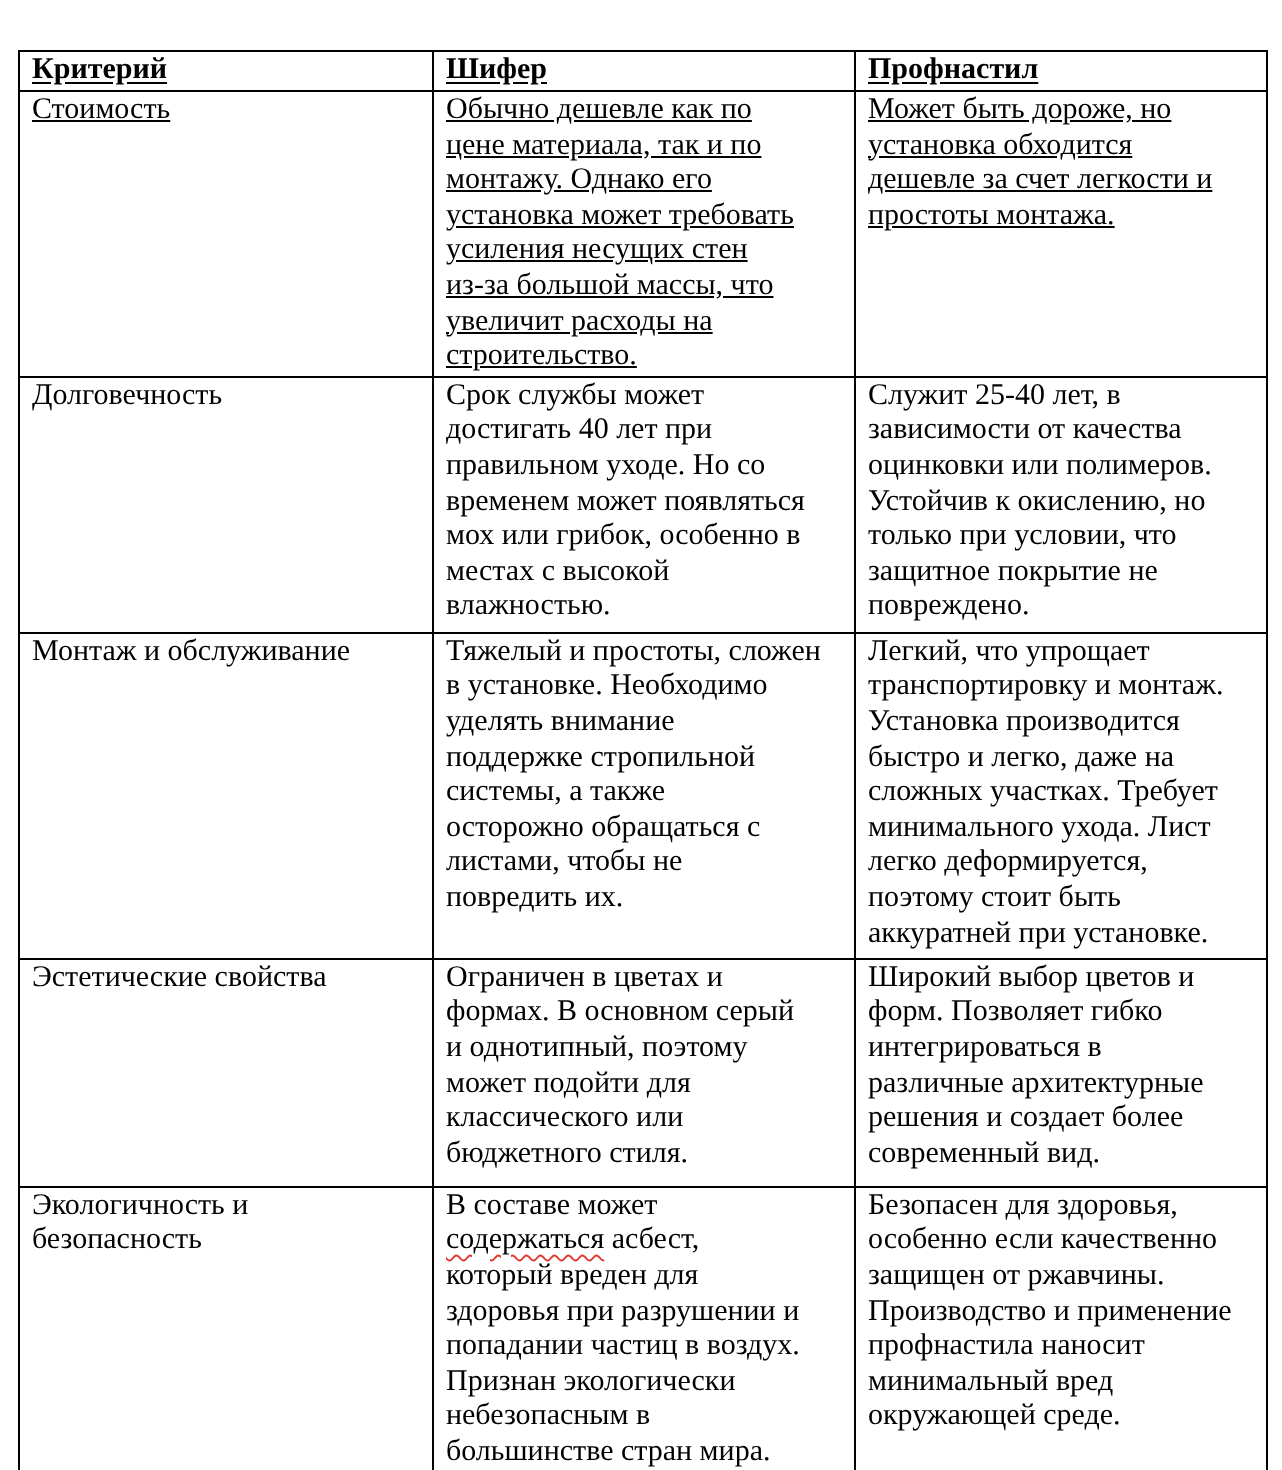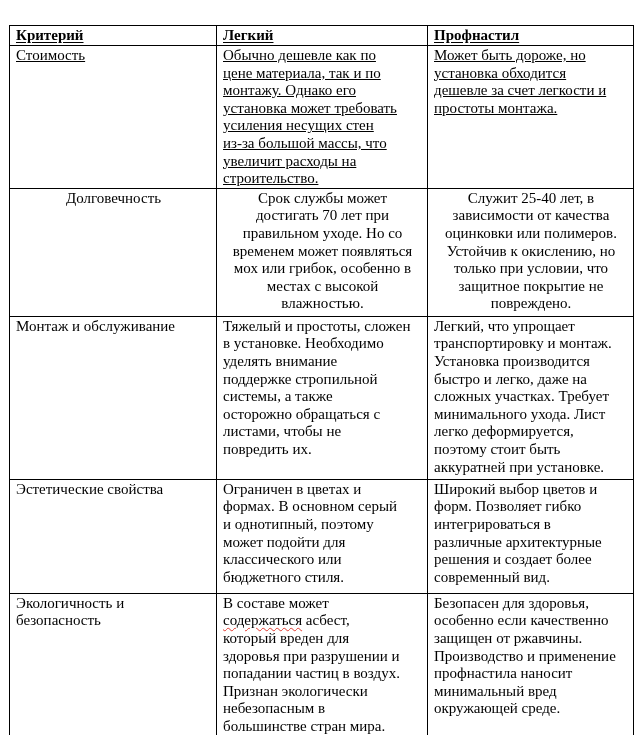--- a/index.html
+++ b/index.html
@@ -43,21 +43,21 @@
     overflow:hidden;
   }
   table.comparison th{
     font-weight:bold;
     text-decoration:underline;
     text-underline-offset:2px;
     height:20px;
     white-space:nowrap;
   }
   tbody tr:nth-child(1) td{height:141px;text-decoration:underline;}
-  tbody tr:nth-child(2) td{height:128px;text-align:center;}
+  tbody tr:nth-child(2) td{height:128px;}
   tbody tr:nth-child(3) td{height:163px;margin-left:12px;}
   tbody tr:nth-child(4) td{height:114px;}
   tbody tr:nth-child(5) td{height:150px;}
   .misspelled{
     text-decoration-line:underline;
     text-decoration-style:wavy;
     text-decoration-color:var(--spell-color);
     text-decoration-thickness:1px;
     text-underline-offset:2px;
   }
@@ -68,21 +68,21 @@
 <div class="doc-page">
   <table class="comparison">
     <colgroup>
       <col style="width:207px">
       <col style="width:211px">
       <col style="width:206px">
     </colgroup>
     <thead>
       <tr>
         <th>Критерий</th>
-        <th>Легкий</th>
+        <th>Шифер</th>
         <th>Профнастил</th>
       </tr>
     </thead>
     <tbody>
       <tr>
         <td>Стоимость</td>
         <td>Обычно дешевле как по
 цене материала, так и по
 монтажу. Однако его
 установка может требовать
@@ -91,21 +91,21 @@
 увеличит расходы на
 строительство.</td>
         <td>Может быть дороже, но
 установка обходится
 дешевле за счет легкости и
 простоты монтажа.</td>
       </tr>
       <tr>
         <td>Долговечность</td>
         <td>Срок службы может
-достигать 70 лет при
+достигать 40 лет при
 правильном уходе. Но со
 временем может появляться
 мох или грибок, особенно в
 местах с высокой
 влажностью.</td>
         <td>Служит 25-40 лет, в
 зависимости от качества
 оцинковки или полимеров.
 Устойчив к окислению, но
 только при условии, что

